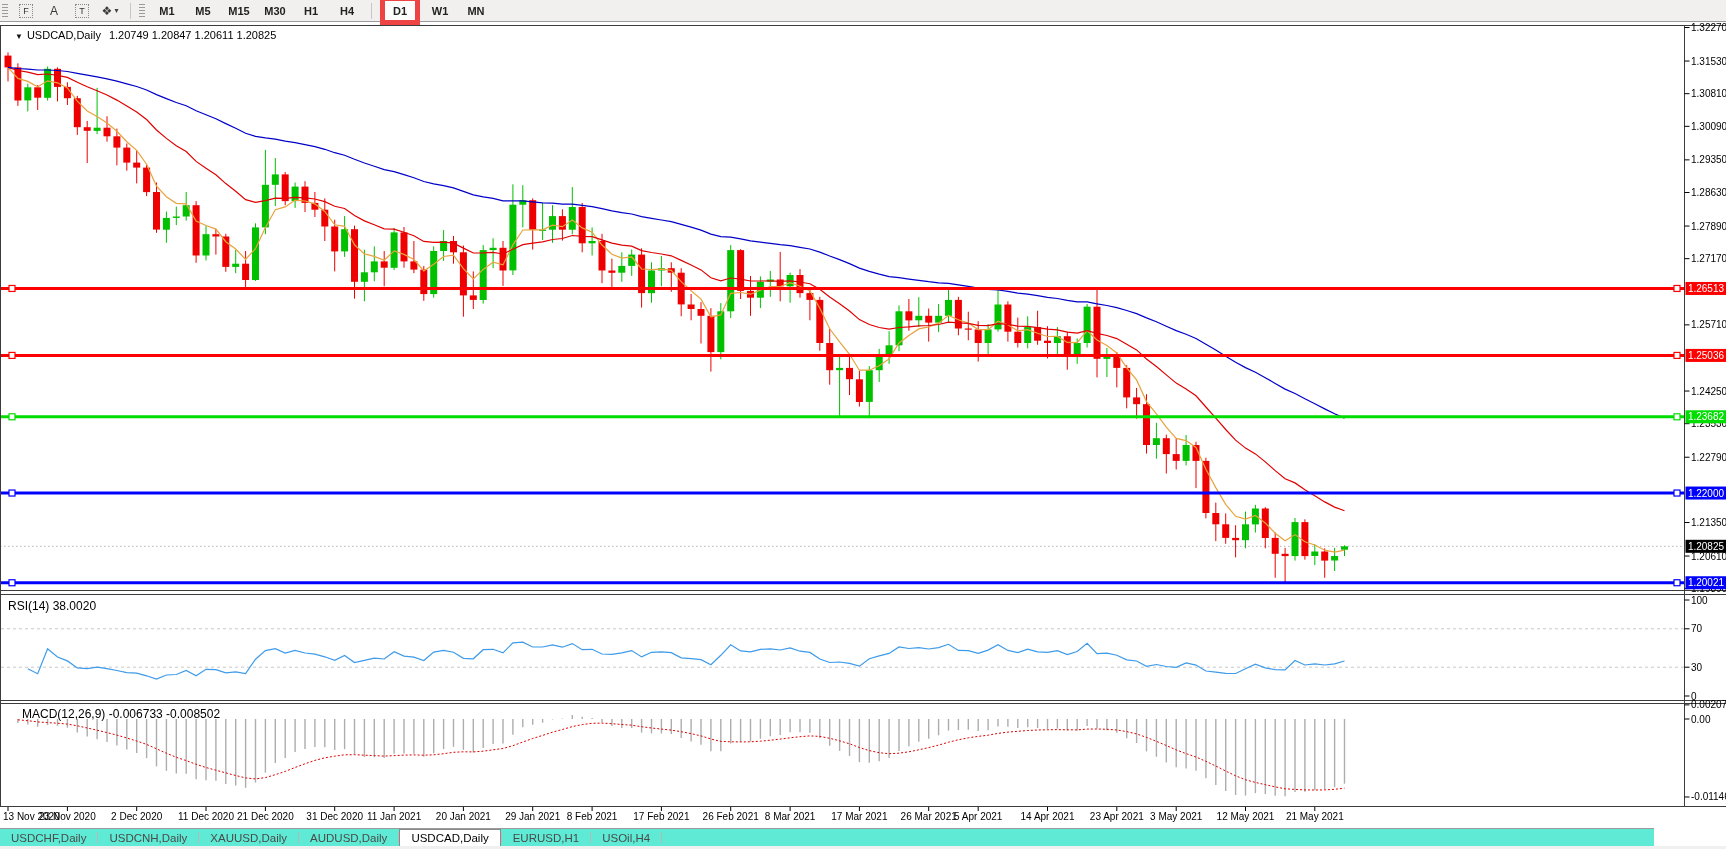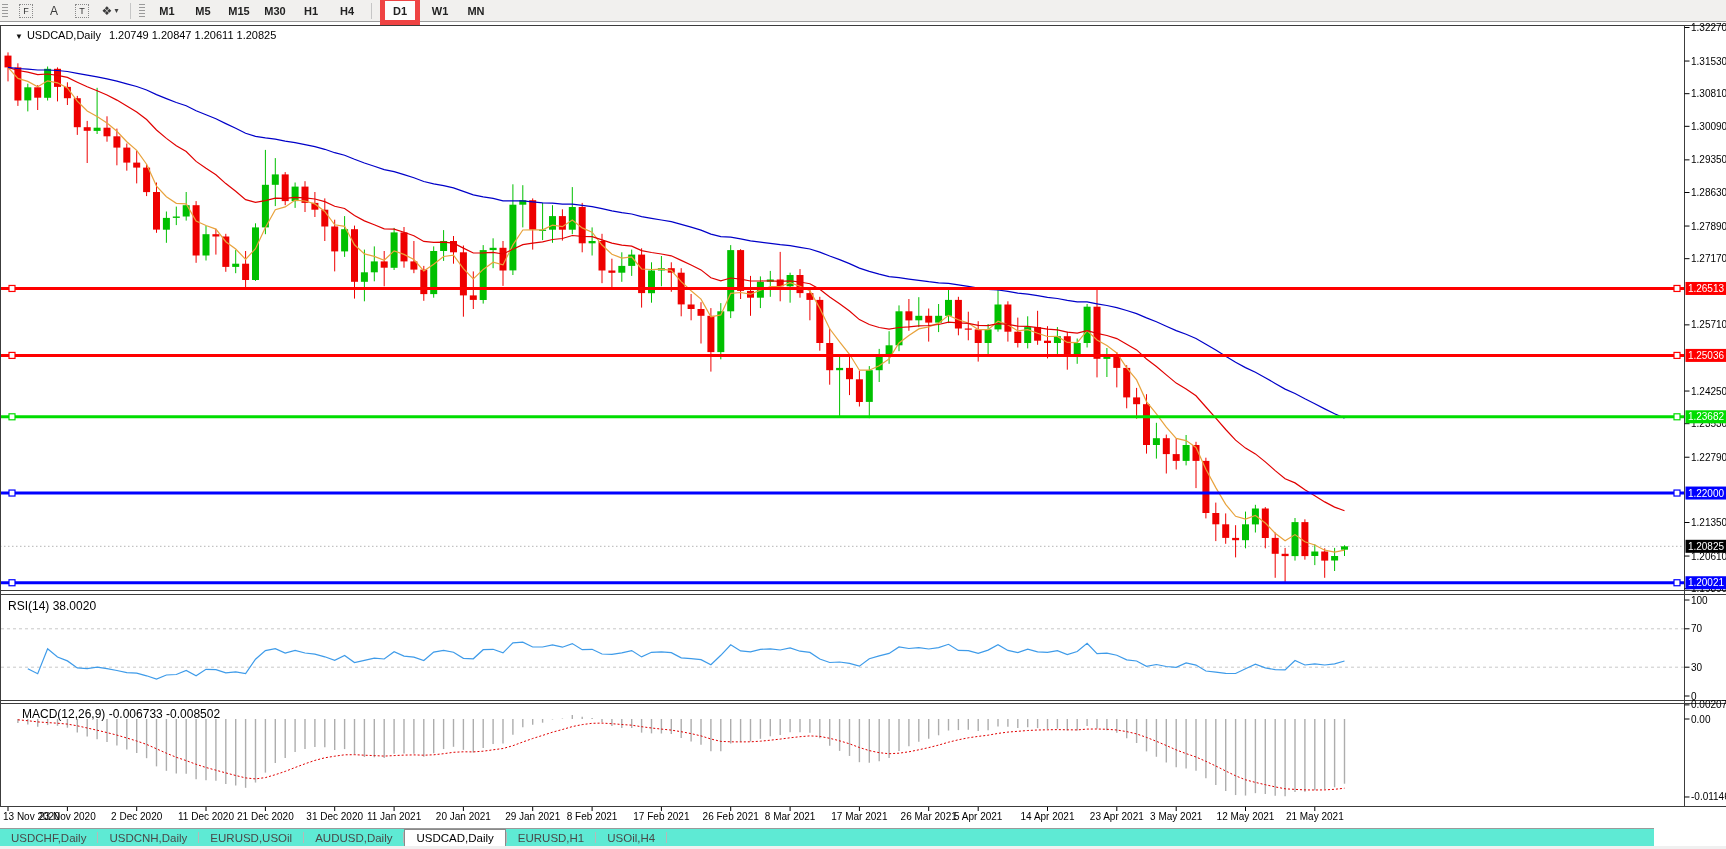--- a/index.html
+++ b/index.html
@@ -655,21 +655,21 @@
   <div class="chart-title"><span class="arr">▼</span><span class="sym">USDCAD,Daily</span><span>1.20749</span> <span>1.20847</span> <span>1.20611</span> <span>1.20825</span></div>
 
   <div class="ind-label" id="rsi-label">RSI(14) 38.0020</div>
   <div class="ind-label" id="macd-label">MACD(12,26,9) -0.006733 -0.008502</div>
 
   <div class="tabbar" id="tabbar">
       <div class="tab">USDCHF,Daily</div>
       <div class="tabdiv"></div>
       <div class="tab">USDCNH,Daily</div>
       <div class="tabdiv"></div>
-      <div class="tab">EURUSD,USOil</div>
+      <div class="tab">XAUUSD,Daily</div>
       <div class="tabdiv"></div>
       <div class="tab">AUDUSD,Daily</div>
       <div class="tabdiv"></div>
       <div class="tab active">USDCAD,Daily</div>
       <div class="tabdiv"></div>
       <div class="tab">EURUSD,H1</div>
       <div class="tabdiv"></div>
       <div class="tab">USOil,H4</div>
       <div class="tabdiv"></div>
     </div>

